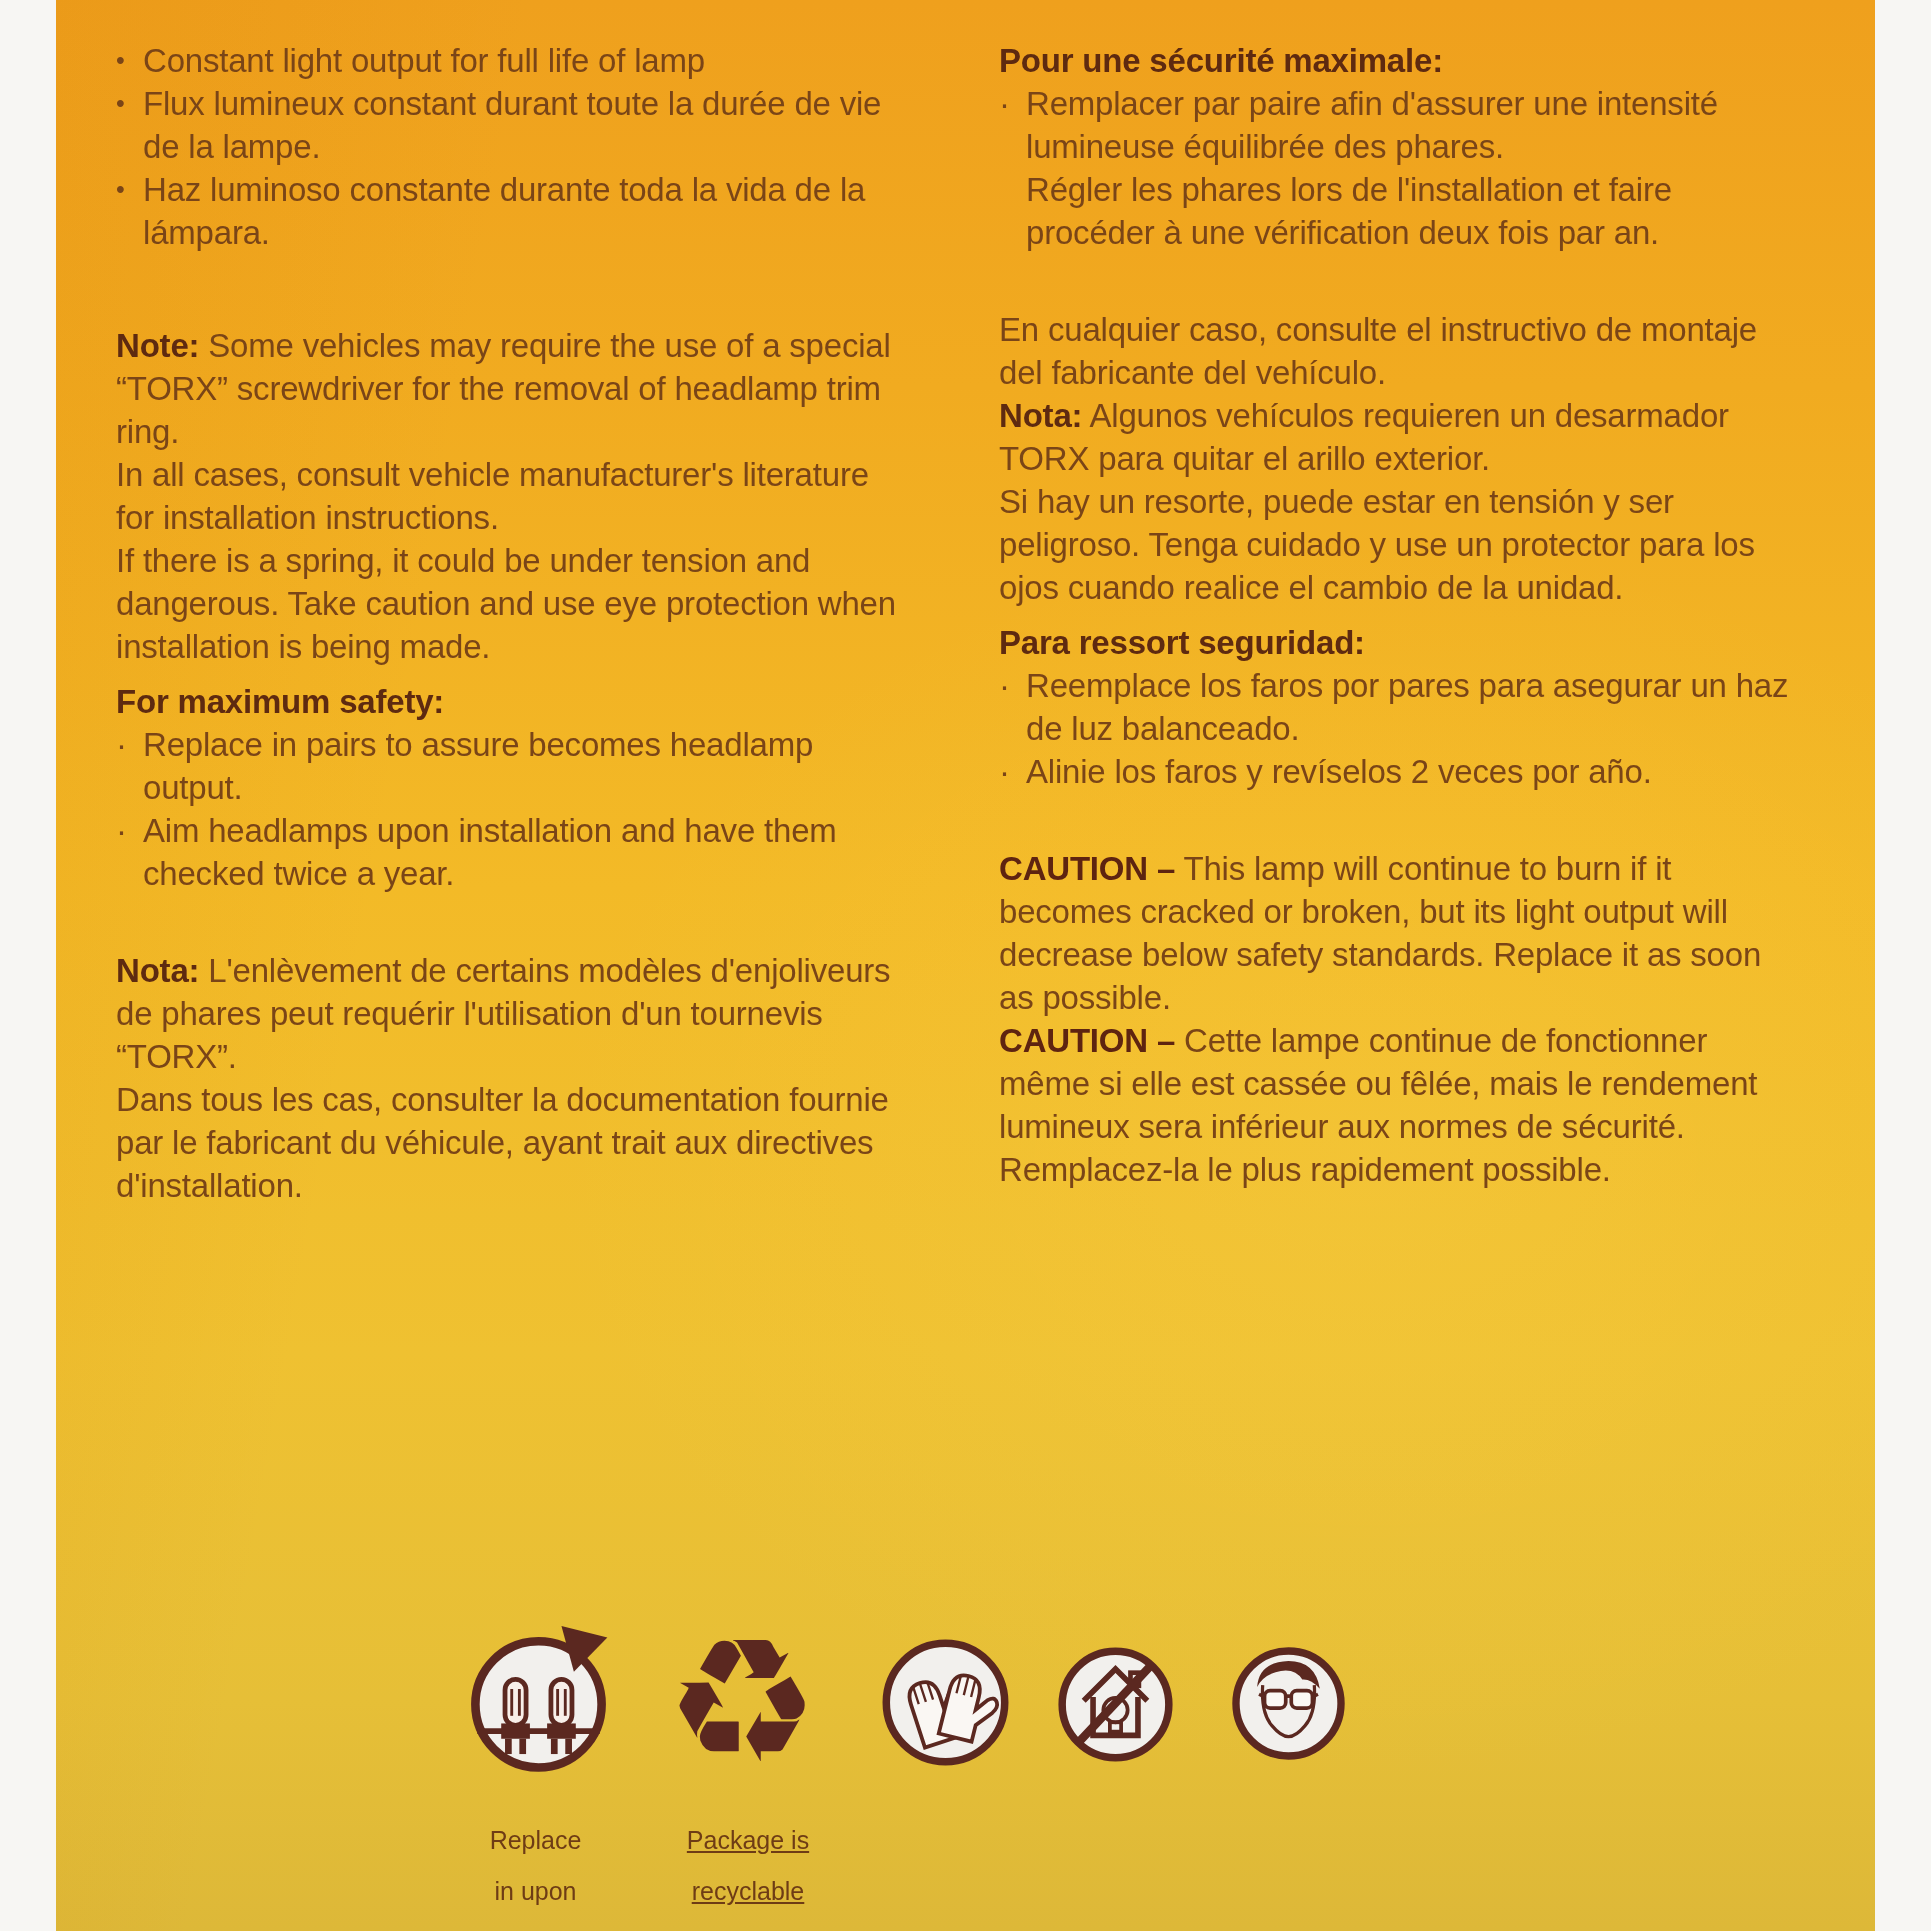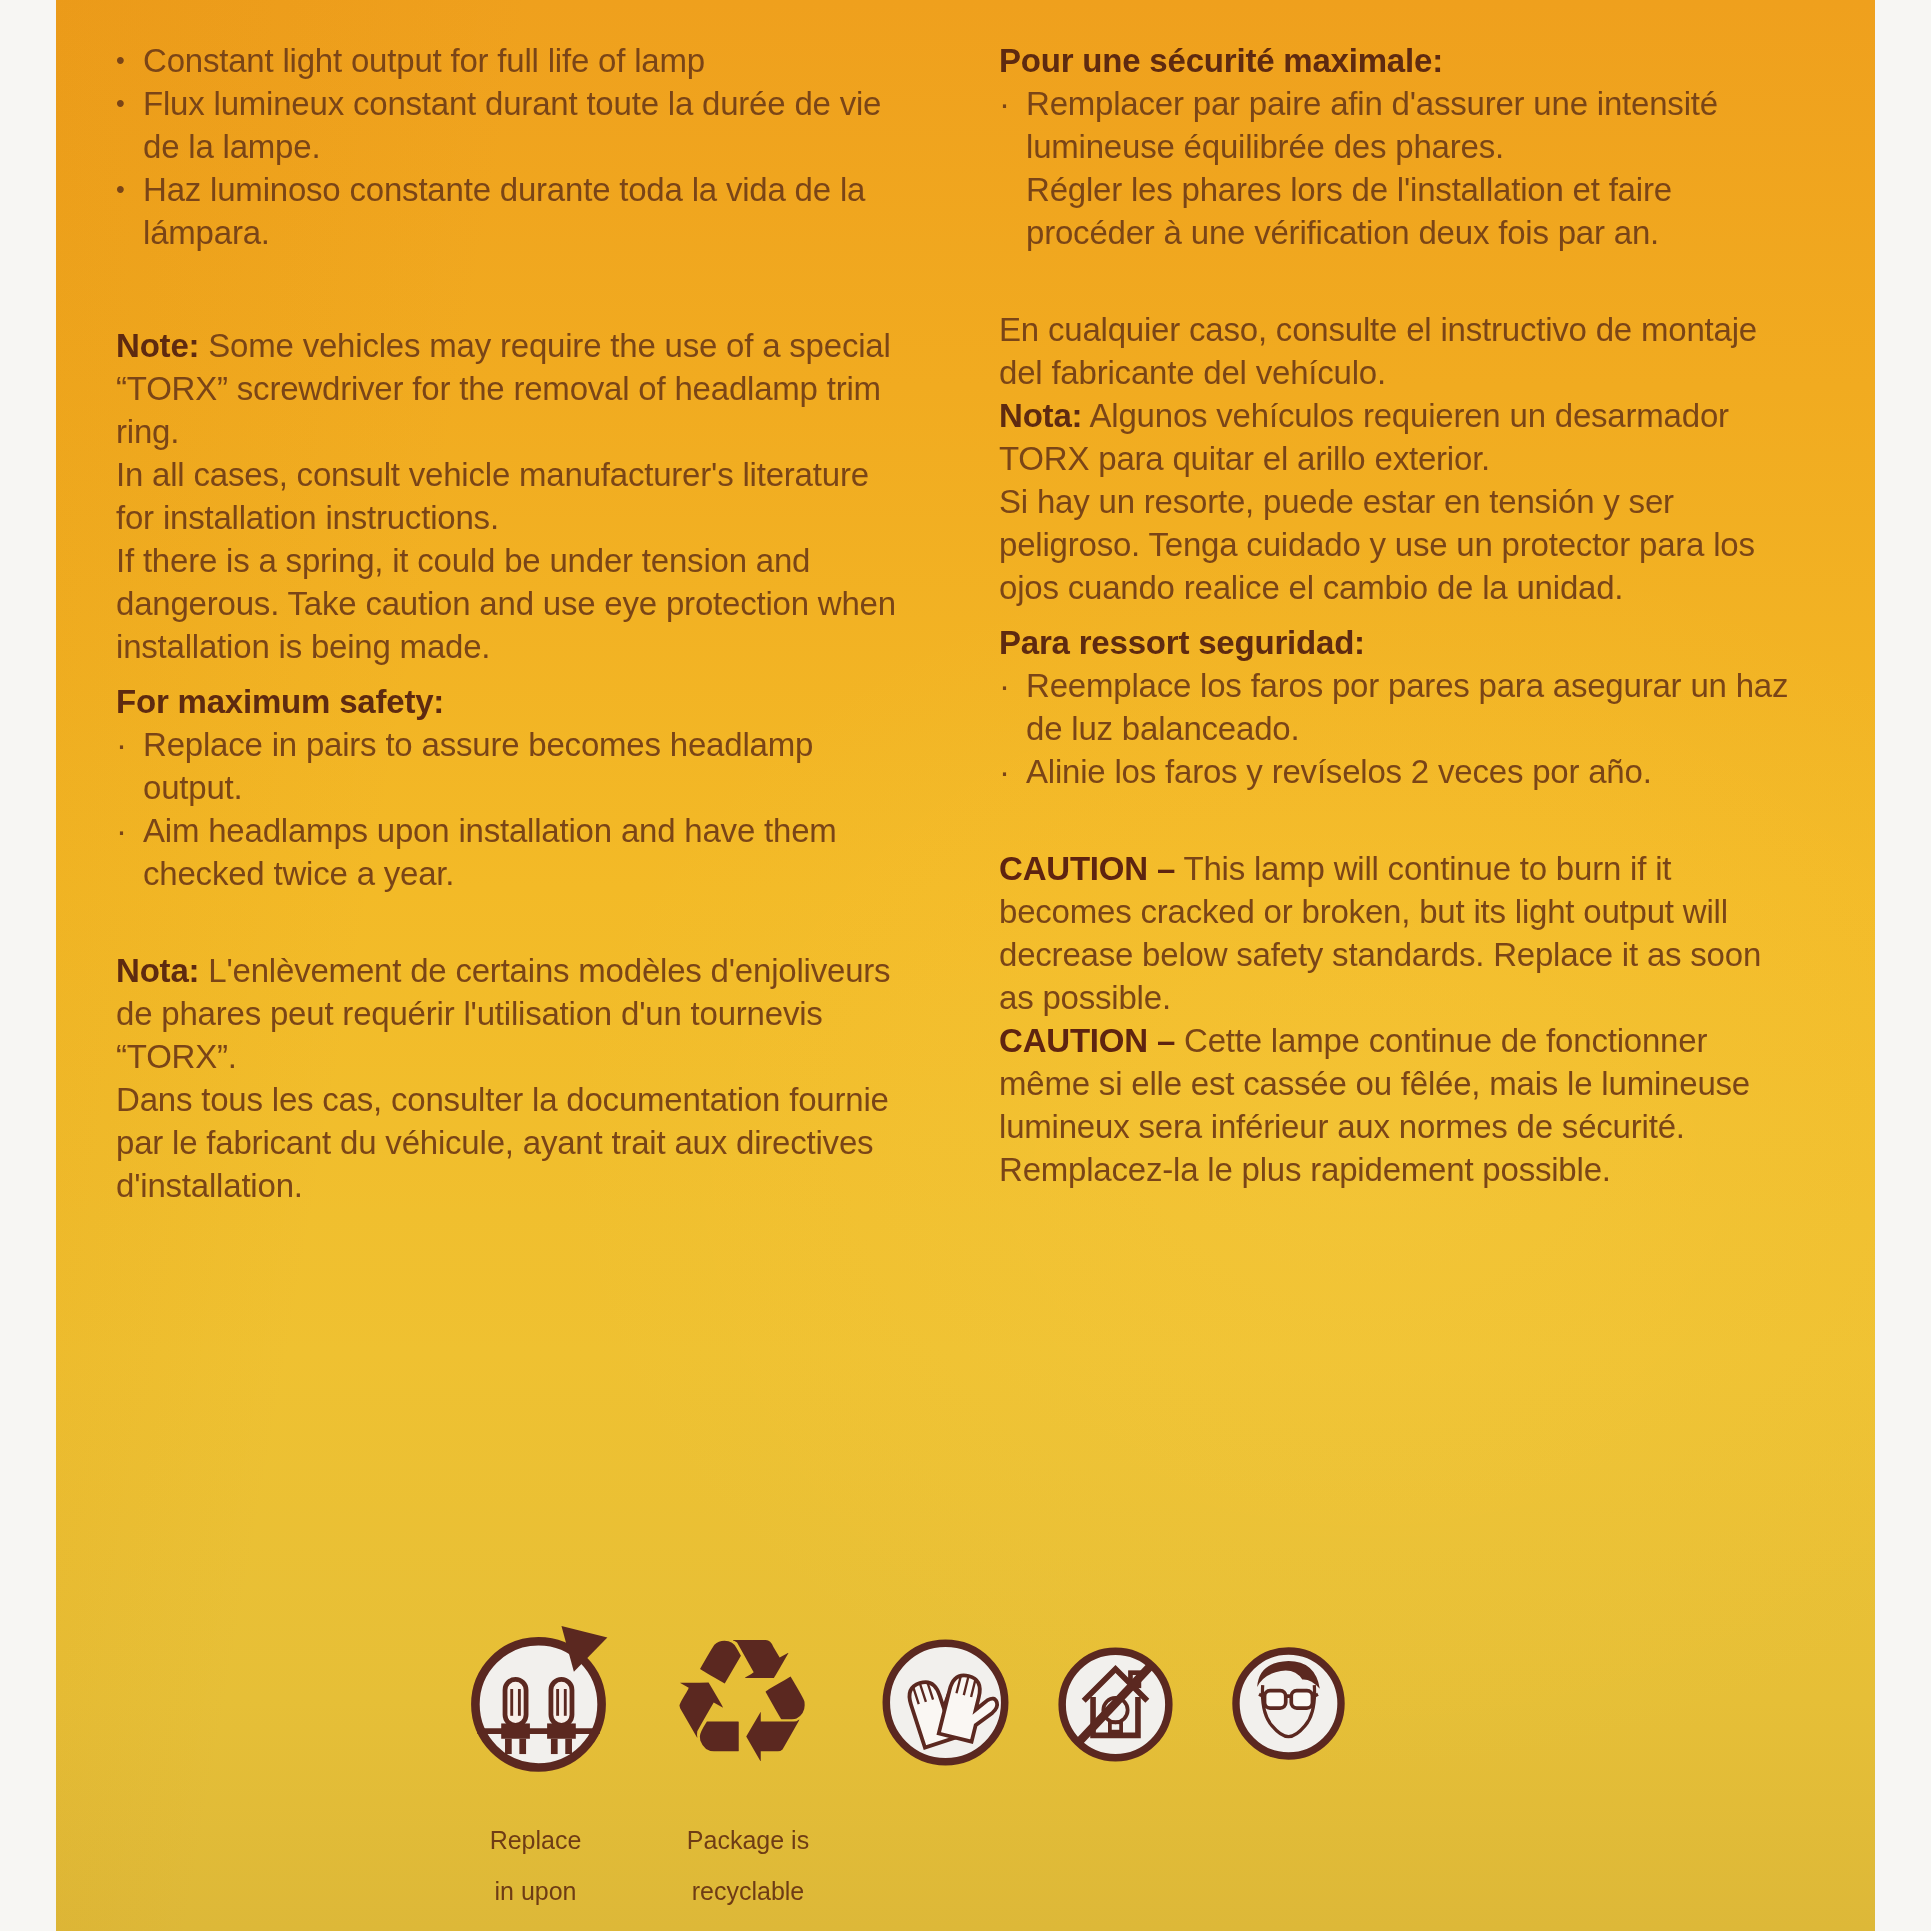--- a/index.html
+++ b/index.html
@@ -36,21 +36,21 @@
   .icons{position:absolute;left:0;top:1624px;width:1819px;height:309px;}
   .icon{position:absolute;}
   #icon-replace{left:406px;top:0;width:153px;height:153px;}
   #icon-recycle{left:603px;top:-13.5px;width:166px;height:180px;
     font-size:172px;line-height:180px;text-align:center;color:#5b2820;}
   #icon-gloves{left:819px;top:7.7px;width:141px;height:141px;}
   #icon-house{left:994px;top:15.4px;width:131px;height:131px;}
   #icon-glasses{left:1168px;top:15.4px;width:129px;height:129px;}
   .icon-label{position:absolute;top:191px;font-size:25px;line-height:51px;color:#6e3c15;text-align:center;}
   #label-replace{left:359px;width:241px;}
-  #label-recycle{left:557px;width:270px;}
+  #label-recycle{left:557px;width:270px;text-decoration:underline;}
   svg{display:block;width:100%;height:100%;}
 </style>
 </head>
 <body>
 
 <div class="stage">
   <div class="package">
 
     <div class="col" id="col-left">
       <div>
@@ -113,21 +113,21 @@
           <span class="bt">Reemplace los faros por pares para asegurar un haz de luz balanceado.</span>
         </div>
         <div class="bul">
           <span class="dot">·</span>
           <span class="bt">Alinie los faros y revíselos 2 veces por año.</span>
         </div>
       </div>
 
       <div class="gap-md caution-block">
         <p><span class="caution-lead">CAUTION –</span> <span>This lamp will continue to burn if it becomes cracked or broken, but its light output will decrease below safety standards. Replace it as soon as possible.</span></p>
-        <p><span class="caution-lead">CAUTION –</span> <span>Cette lampe continue de fonctionner même si elle est cassée ou fêlée, mais le lumineuse lumineux sera inférieur aux normes de sécurité. Remplacez-la le plus rapidement possible.</span></p>
+        <p><span class="caution-lead">CAUTION –</span> <span>Cette lampe continue de fonctionner même si elle est cassée ou fêlée, mais le rendement lumineux sera inférieur aux normes de sécurité. Remplacez-la le plus rapidement possible.</span></p>
       </div>
     </div>
 
     <div class="icons">
 
       <div class="icon" id="icon-replace">
         <svg viewBox="0 0 160 160">
           <circle cx="80" cy="84" r="66" fill="#f2f0ed" stroke="#5b2820" stroke-width="9"></circle>
           <path d="M104 2 L152 14 L117 50 Z" fill="#5b2820"></path>
           <line x1="16" y1="112" x2="144" y2="112" stroke="#5b2820" stroke-width="6"></line>

